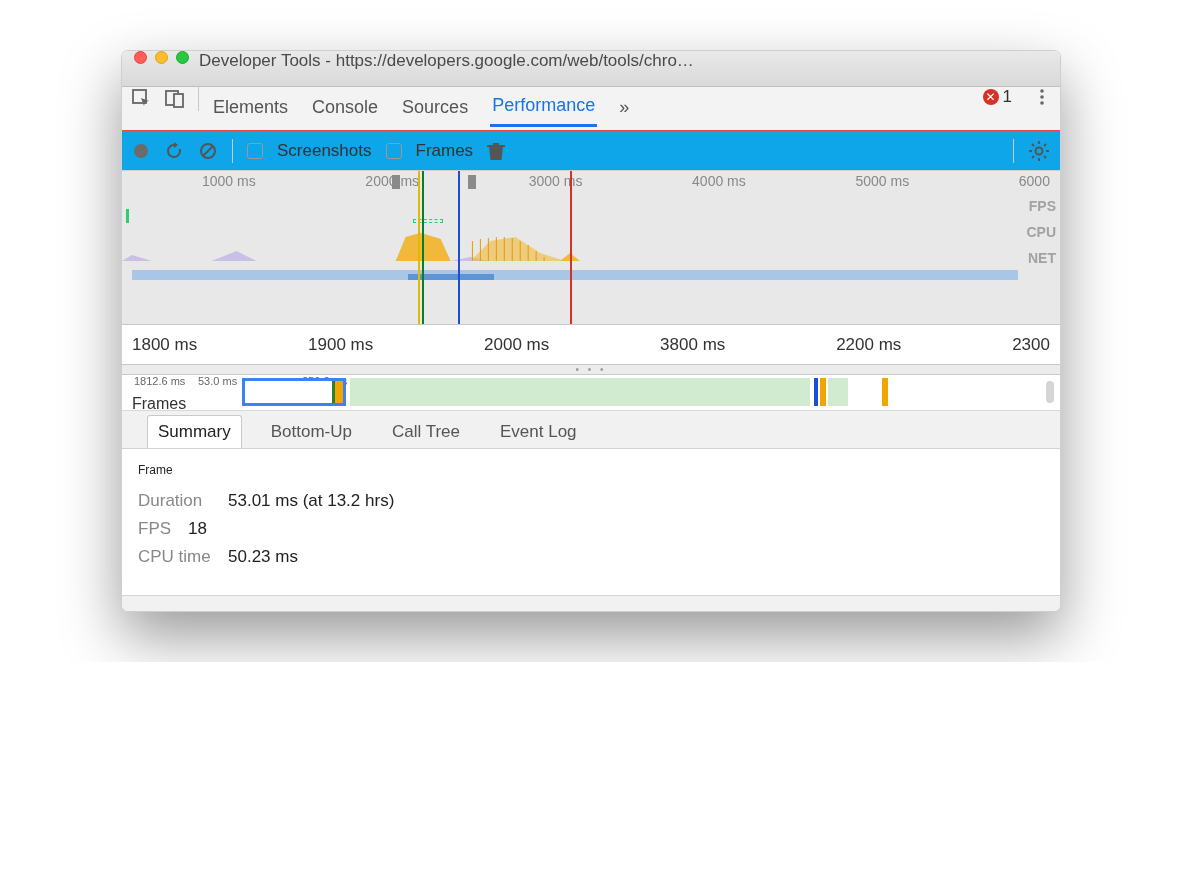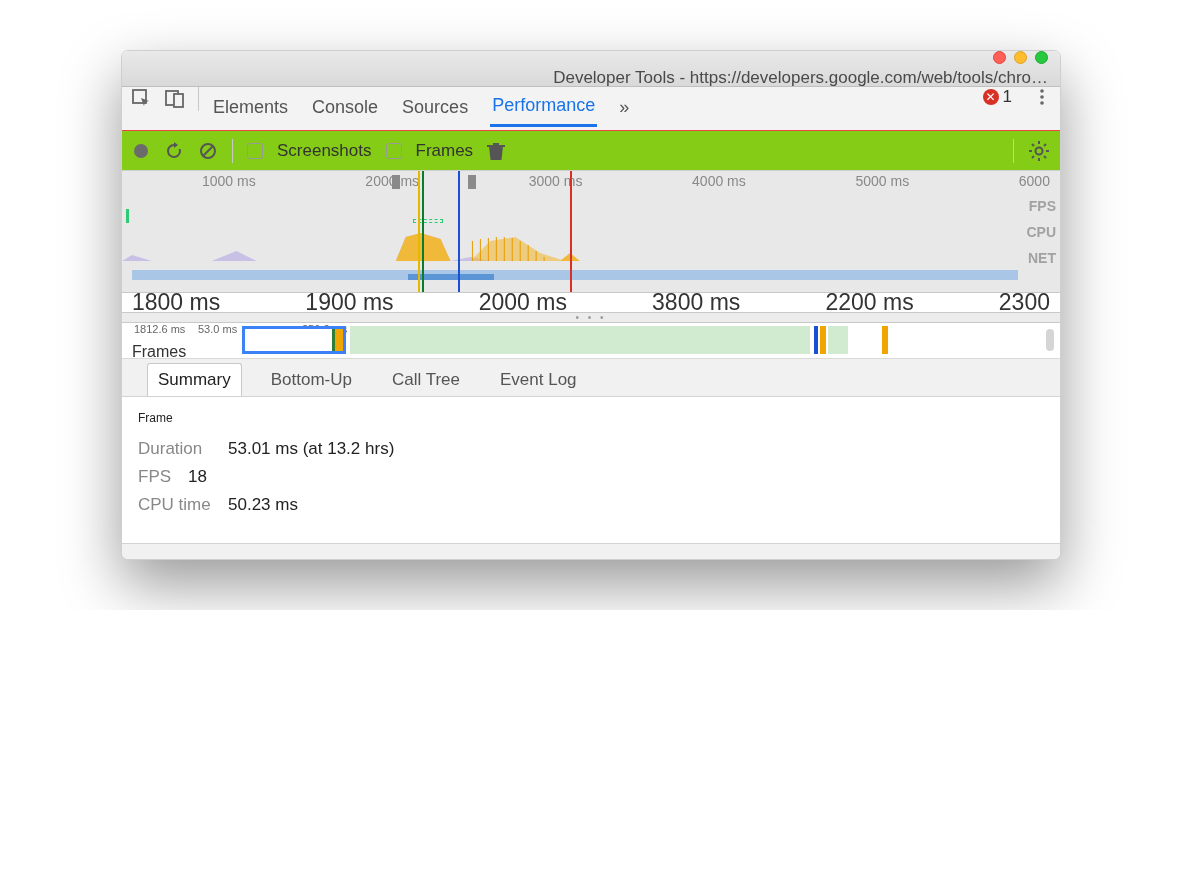--- a/index.html
+++ b/index.html
@@ -11,25 +11,24 @@
   background: #ffffff;
   border-radius: 7px;
   box-shadow: 0 25px 60px rgba(0,0,0,0.4);
   overflow: hidden;
   border: 1px solid #cfcfcf;
 }
 .titlebar {
   height: 36px;
   background: linear-gradient(#e9e9e9, #d9d9d9);
   display: flex;
-  align-items: flex-end;
+  align-items: flex-start;
   padding: 0 12px;
   border-bottom: 1px solid #bfbfbf;
   gap: 4px;
-  flex-direction: column;
 }
 .traffic-lights { display: flex; gap: 8px; }
 .traffic-light { width: 13px; height: 13px; border-radius: 50%; }
 .tl-close { background: #ff5f57; border: 0.5px solid #e0443e; }
 .tl-min   { background: #ffbd2e; border: 0.5px solid #dea123; }
 .tl-max   { background: #28c940; border: 0.5px solid #1aab29; }
 .win-title { margin-left: 6px; color: #4a4a4a; font-size: 17px; white-space: nowrap; overflow: hidden; text-overflow: ellipsis; }
 
 .devtools-tabs {
   height: 44px;
@@ -47,47 +46,47 @@
 .tab.active { color: #1a73e8; border-bottom: 3px solid #1a73e8; }
 .error-badge { display: flex; align-items: center; gap: 4px; color: #333; font-size: 17px; }
 .error-dot { width: 16px; height: 16px; border-radius: 50%; background: #d93025; color: #fff; font-size: 12px; display: flex; align-items: center; justify-content: center; }
 
 .toolbar {
   height: 40px;
   display: flex;
   align-items: center;
   padding: 0 10px;
   gap: 14px;
-  background: #84cc16;
+  background: #0ea5e9;
   font-size: 17px;
   color: #333;
   border-bottom: 1px solid #d0d0d0;
 }
 .checkbox { width: 16px; height: 16px; border: 1.5px solid #999; border-radius: 3px; display: inline-block; }
 .spacer { flex: 1; }
 
 .overview {
   position: relative;
   background: #e8e8e8;
-  height: 122px;
+  height: 154px;
   border-bottom: 1px solid #c9c9c9;
 }
 .ov-ruler { display:flex; justify-content: space-between; font-size: 14px; color: #888; padding: 2px 10px 0 80px; }
 .ov-labels { position: absolute; right: 4px; top: 22px; font-size: 14px; font-weight: 600; color: #a2a2a2; text-align: right; line-height: 26px; }
 .ov-track { position: absolute; left: 0; right: 42px; }
 .ov-fps { top: 30px; height: 22px; }
 .ov-cpu { top: 56px; height: 34px; }
 .ov-net { top: 95px; height: 18px; }
 .net-bar { position:absolute; bottom:4px; left:10px; right:0; height:10px; background:#aac6e6; }
 .net-bar2 { position:absolute; bottom:4px; left:286px; width:86px; height:6px; background:#5b95d6; }
 .vline { position:absolute; top:0; bottom:0; width:2px; }
 
 .detail-ruler {
-  height: 20px; background: #fff; display:flex; justify-content: space-between; padding: 0 10px;
-  font-size: 23px; color:#333; align-items: center; border-bottom:1px solid #c9c9c9;
+  height: 40px; background: #fff; display:flex; justify-content: space-between; padding: 0 10px;
+  font-size: 17px; color:#333; align-items: center; border-bottom:1px solid #c9c9c9;
 }
 .gripper { height:10px; background:#ececec; border-bottom:1px solid #c9c9c9; display:flex; align-items:center; justify-content:center; color:#999; font-size:10px; letter-spacing:3px }
 
 .frames-row {
   height: 36px; background:#fff; position:relative; border-bottom:1px solid #d9d9d9;
 }
 .frames-label { position:absolute; left:10px; top:20px; font-size:16px; color:#333; }
 .frame-block { position:absolute; top:3px; height:28px; }
 .fb-green { background:#d1ebd1; }
 .fb-sel { border:3px solid #3b82f6; }

